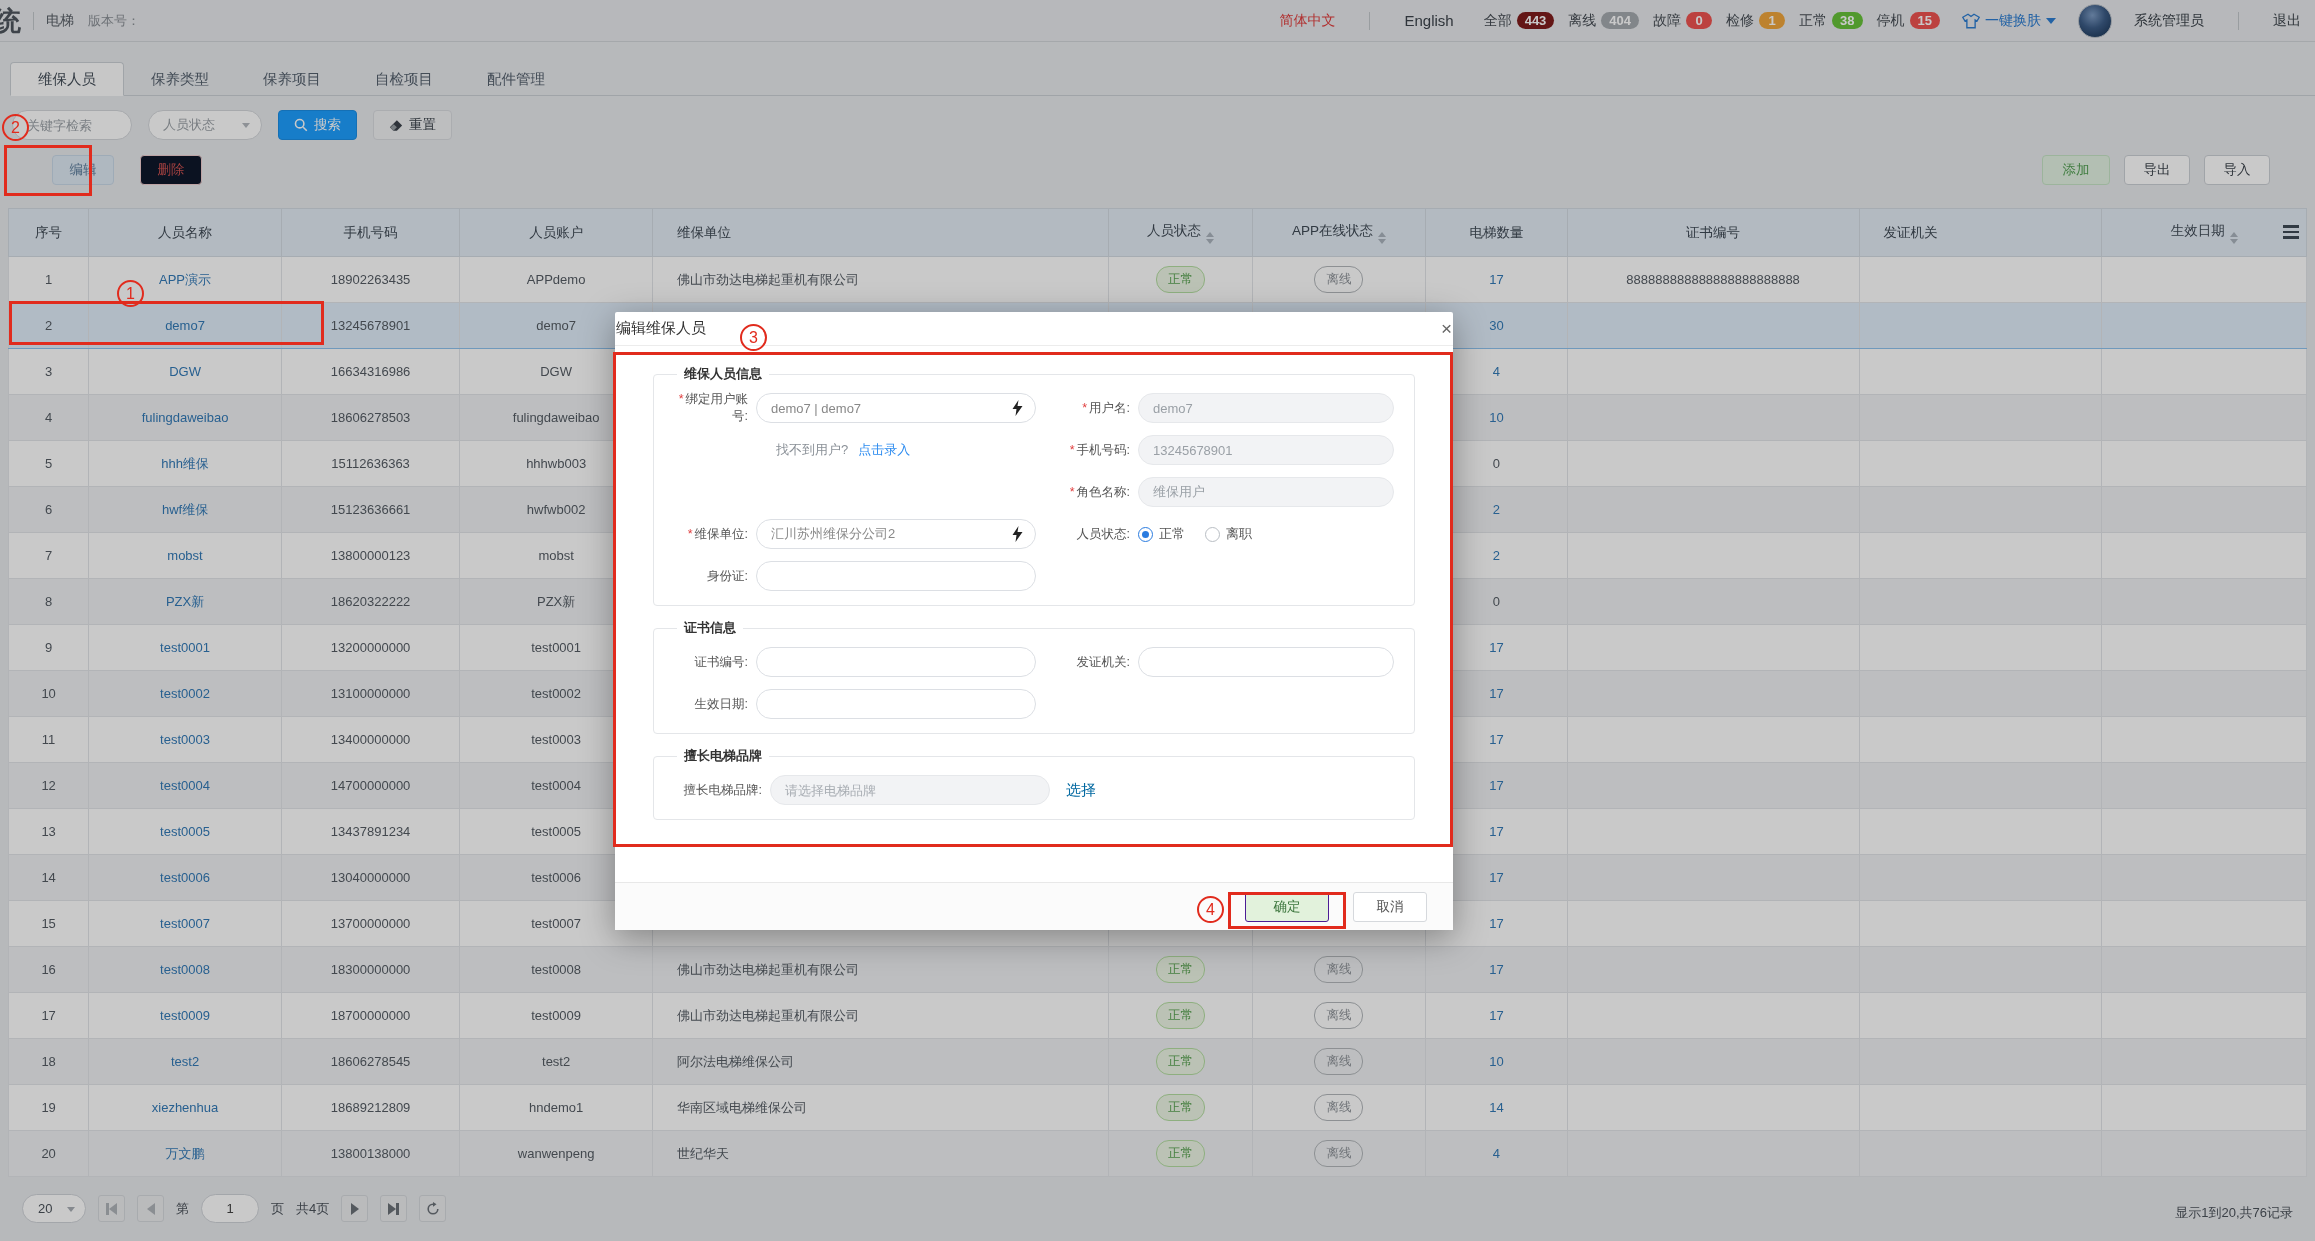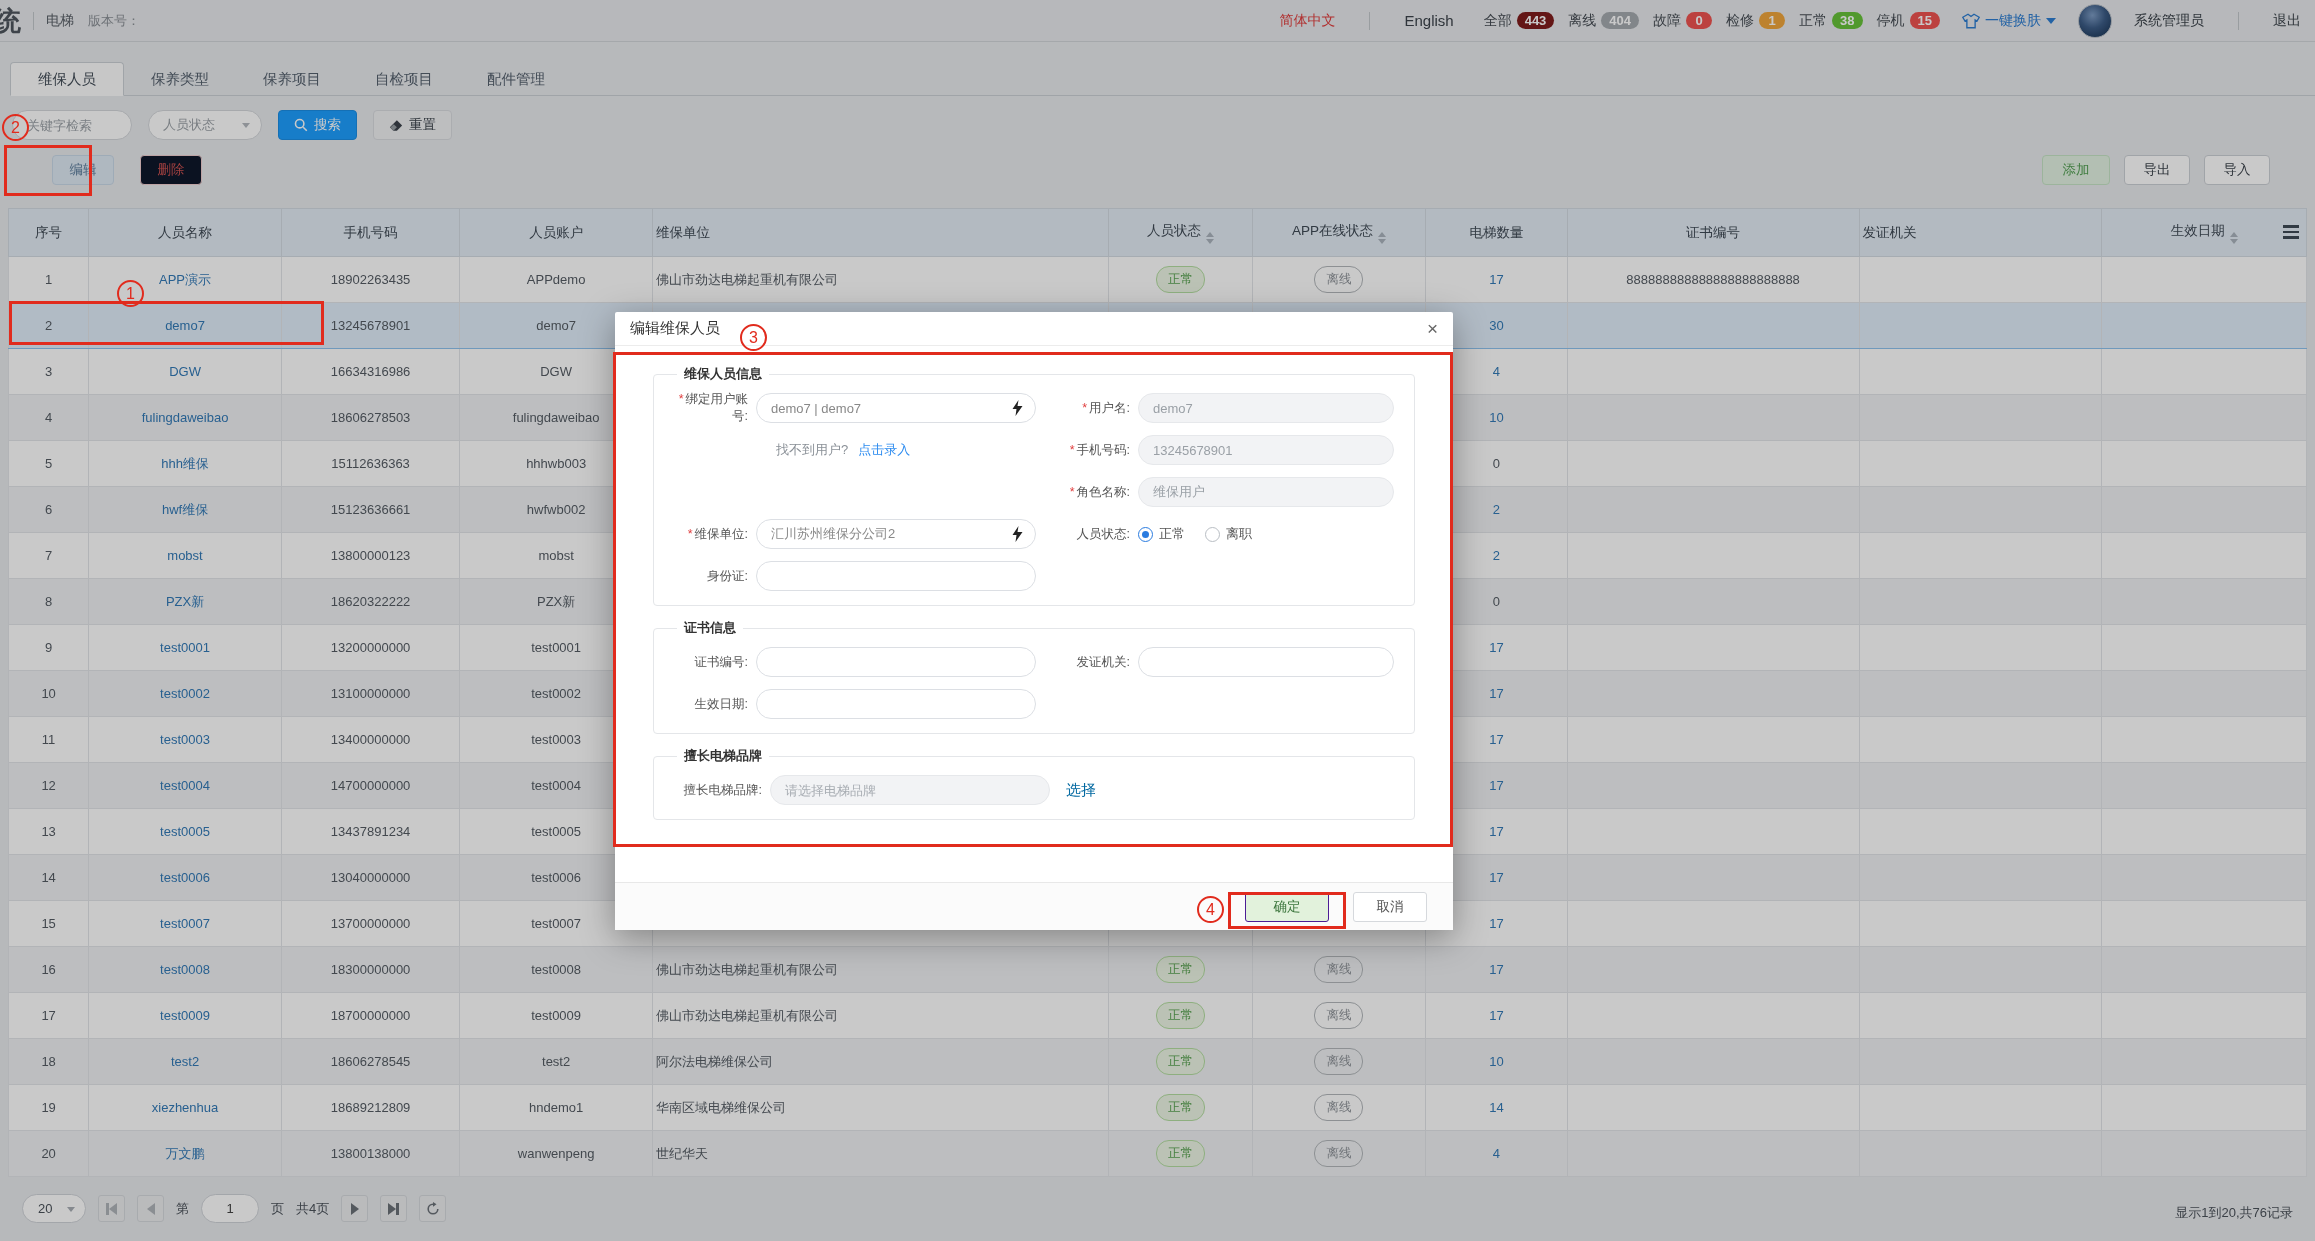--- a/index.html
+++ b/index.html
@@ -46,21 +46,21 @@
   .btn-plain { color:#3c434b; border-color:#ccd0d5; width:66px; }
 
   
   .grid-table { position:absolute; top:208px; left:8px; width:2299px; border-collapse:collapse; table-layout:fixed; background:#fff; z-index:1; }
   .grid-table th { height:48px; background:#e4ecf5; font-weight:normal; font-size:13.5px; color:#3f4a55; border:1px solid #d3dae2; }
   .grid-table td { height:46px; font-size:13px; color:#555c64; text-align:center; border:1px solid #e2e5e9; background:#fff; }
   .grid-table tr:nth-child(even) td { background:#f0f2f4; }
   .grid-table tr.sel td { background:#e1eefa; border-top:1px solid #8fc3ef; border-bottom:1px solid #8fc3ef; }
   .c0{width:80px} .c1{width:192px} .c2{width:178px} .c3{width:192px} .c4{width:455px}
   .c5{width:143px} .c6{width:173px} .c7{width:141px} .c8{width:291px} .c9{width:242px} .c10{width:204px}
-  .grid-table th.c4, .grid-table td.c4, .grid-table th.c9 { text-align:left; padding-left:3px; }
+  .grid-table th.c4, .grid-table td.c4, .grid-table th.c9 { text-align:left; padding-left:24px; }
   .lnk { color:#337ab7; text-decoration:none; cursor:pointer; }
   .cnt-zero { color:#555c64; }
   .badge-ok { display:inline-block; padding:4px 11px; border-radius:13px; background:#eef7e6; border:1px solid #b5dfa2; color:#5aa353; font-size:12.5px; }
   .badge-off { display:inline-block; padding:4px 11px; border-radius:13px; background:transparent; border:1px solid #b3b7bb; color:#8d9298; font-size:12.5px; }
   .sort-ic { display:inline-flex; flex-direction:column; gap:2px; margin-left:5px; vertical-align:-2px; }
   .sort-ic i { width:0; height:0; border-left:4.5px solid transparent; border-right:4.5px solid transparent; display:block; }
   .sort-ic .up { border-bottom:5px solid #aab3bd; }
   .sort-ic .dn { border-top:5px solid #aab3bd; }
   .menu-ic { position:absolute; right:14px; top:17px; width:16px; }
   .menu-ic i { display:block; height:2.5px; background:#3f4a55; margin-bottom:3px; }
@@ -75,21 +75,21 @@
   .bar { width:2.5px; height:12px; background:#b0b4ba; } .bar.dark { background:#6b7178; }
   .pinput { width:58px; height:29px; border:1px solid #cfd3d8; border-radius:15px; background:#fff; text-align:center; font-size:13px; color:#444; outline:none; }
   .psummary { position:absolute; right:22px; top:1204px; font-size:13px; color:#4c535b; z-index:1; }
 
   
   .backdrop { position:absolute; inset:0; background:rgba(0,0,0,0.21); z-index:40; }
 
   
   .modal { position:absolute; left:615px; top:312px; width:838px; height:618px; background:#fff; border-radius:2px;
     box-shadow:0 8px 34px rgba(0,0,0,0.35); z-index:50; }
-  .modal-hd { height:34px; display:flex; align-items:center; padding:0 15px; border-bottom:1px solid #ececec; }
+  .modal-hd { height:34px; display:flex; align-items:center; padding:0 1px; border-bottom:1px solid #ececec; }
   .modal-title { font-size:15px; color:#333; }
   .modal-x { margin-left:auto; font-size:19px; color:#666; cursor:pointer; line-height:1; }
   .modal-bd { padding:6px 38px 0; }
   fieldset { border:1px solid #e4e6e9; border-radius:4px; margin-top:13px; padding:4px 16px 8px; }
   legend { font-size:13px; font-weight:bold; color:#333; padding:0 7px; margin-left:7px; }
   .fgrid { display:grid; grid-template-columns:382px 342px; }
   .frow { display:flex; align-items:center; height:42px; }
   .flabel { width:86px; padding-right:8px; text-align:right; font-size:12.5px; color:#555; flex:none; }
   .req { color:#e03e3e; margin-right:2px; }
   .fwrap { position:relative; }

